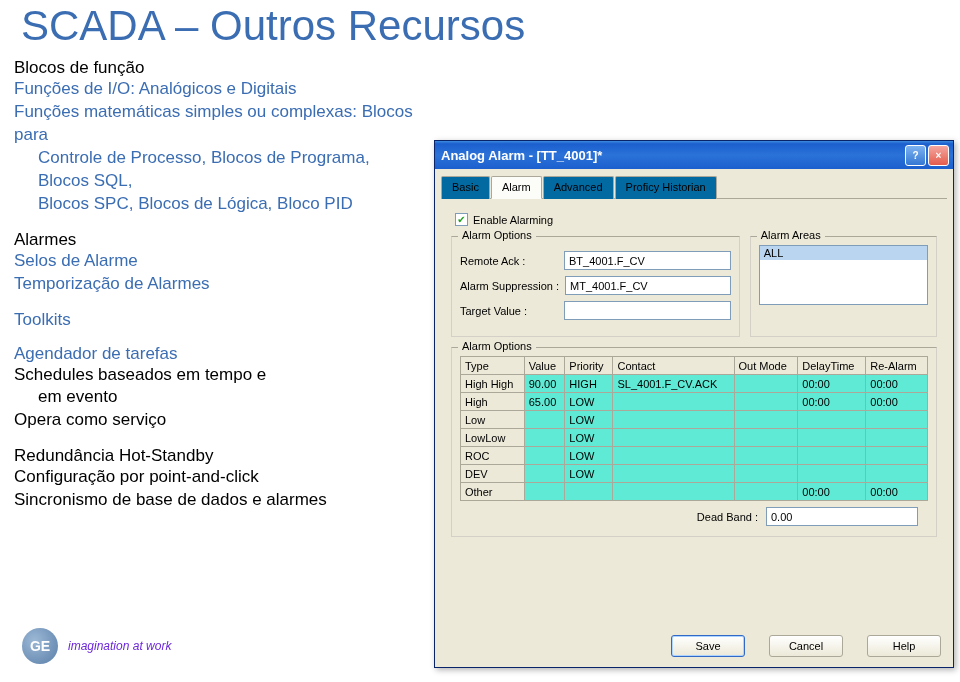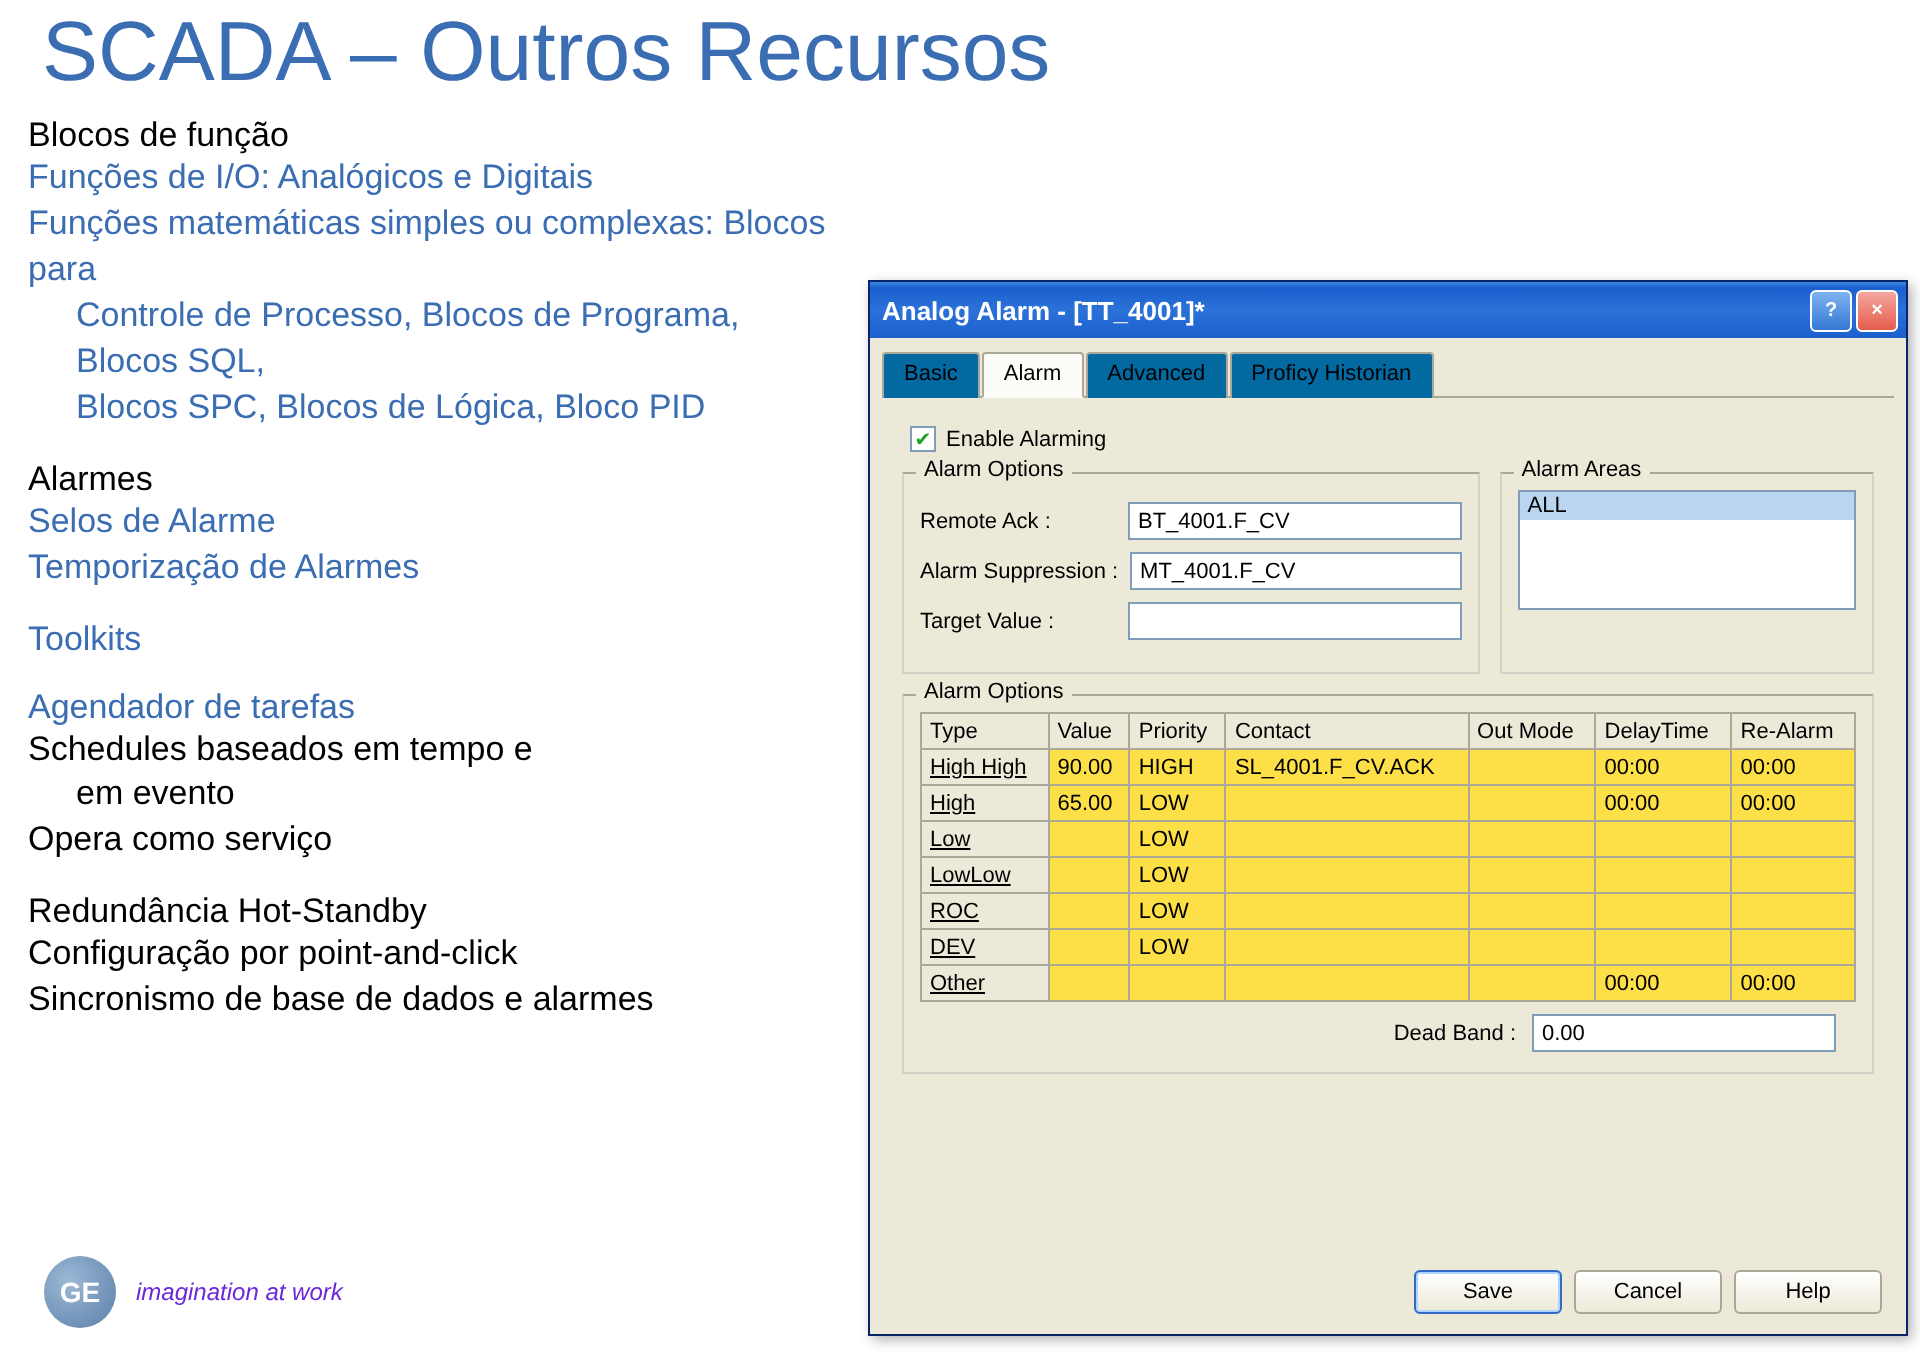--- a/index.html
+++ b/index.html
@@ -37,28 +37,28 @@
   .options-row { display: flex; gap: 10px; }
   .opt-col { flex: 1; }
   .opt-col.wide { flex: 1.6; }
   .field-row { display: flex; align-items: center; margin: 6px 0; gap: 6px; }
   .label { min-width: 98px; }
   .input { height: 19px; border: 1px solid #7f9db9; background: #fff; padding: 1px 4px; font-size: 11px; flex: 1; font-family: Arial; }
   .listbox { height: 60px; border: 1px solid #7f9db9; background: #fff; overflow: auto; }
   .listbox-item { padding: 1px 4px; background: #b9d5f0; }
   
   .grid { width: 100%; border-collapse: collapse; font-size: 11px; }
-  .grid th, .grid td { border: 1px solid #aca899; padding: 2px 4px; background: #fde047; text-align: left; height: 18px; }
+  .grid th, .grid td { border: 1px solid #aca899; padding: 2px 4px; background: #5eead4; text-align: left; height: 18px; }
   .grid th { background: #ece9d8; font-weight: normal; }
-  .grid td.rowhead { background: #ece9d8; text-decoration: underline; }
+  .grid td.rowhead { background: #ece9d8; }
   
   .deadband-row { display: flex; align-items: center; justify-content: flex-end; gap: 8px; margin: 6px 10px 0 0; }
   .deadband-row .input { flex: 0 0 70px; }
   
-  .dialog-footer { position: absolute; bottom: 10px; right: 12px; display: flex; gap: 6px; }
+  .dialog-footer { position: absolute; bottom: 10px; right: 12px; display: flex; gap: 24px; }
   .btn { min-width: 74px; height: 22px; border: 1px solid #aca899; background: linear-gradient(to bottom,#fff,#ece9d8); font-size: 11px; cursor: pointer; border-radius: 3px; }
   .btn:first-child { border: 1px solid #3169c6; box-shadow: inset 0 0 0 1px #add3ff; }
   
   .small-gap { height: 10px; }
 </style>
 </head>
 <body>
 
 <h1 class="slide-title">SCADA – Outros Recursos</h1>
 

